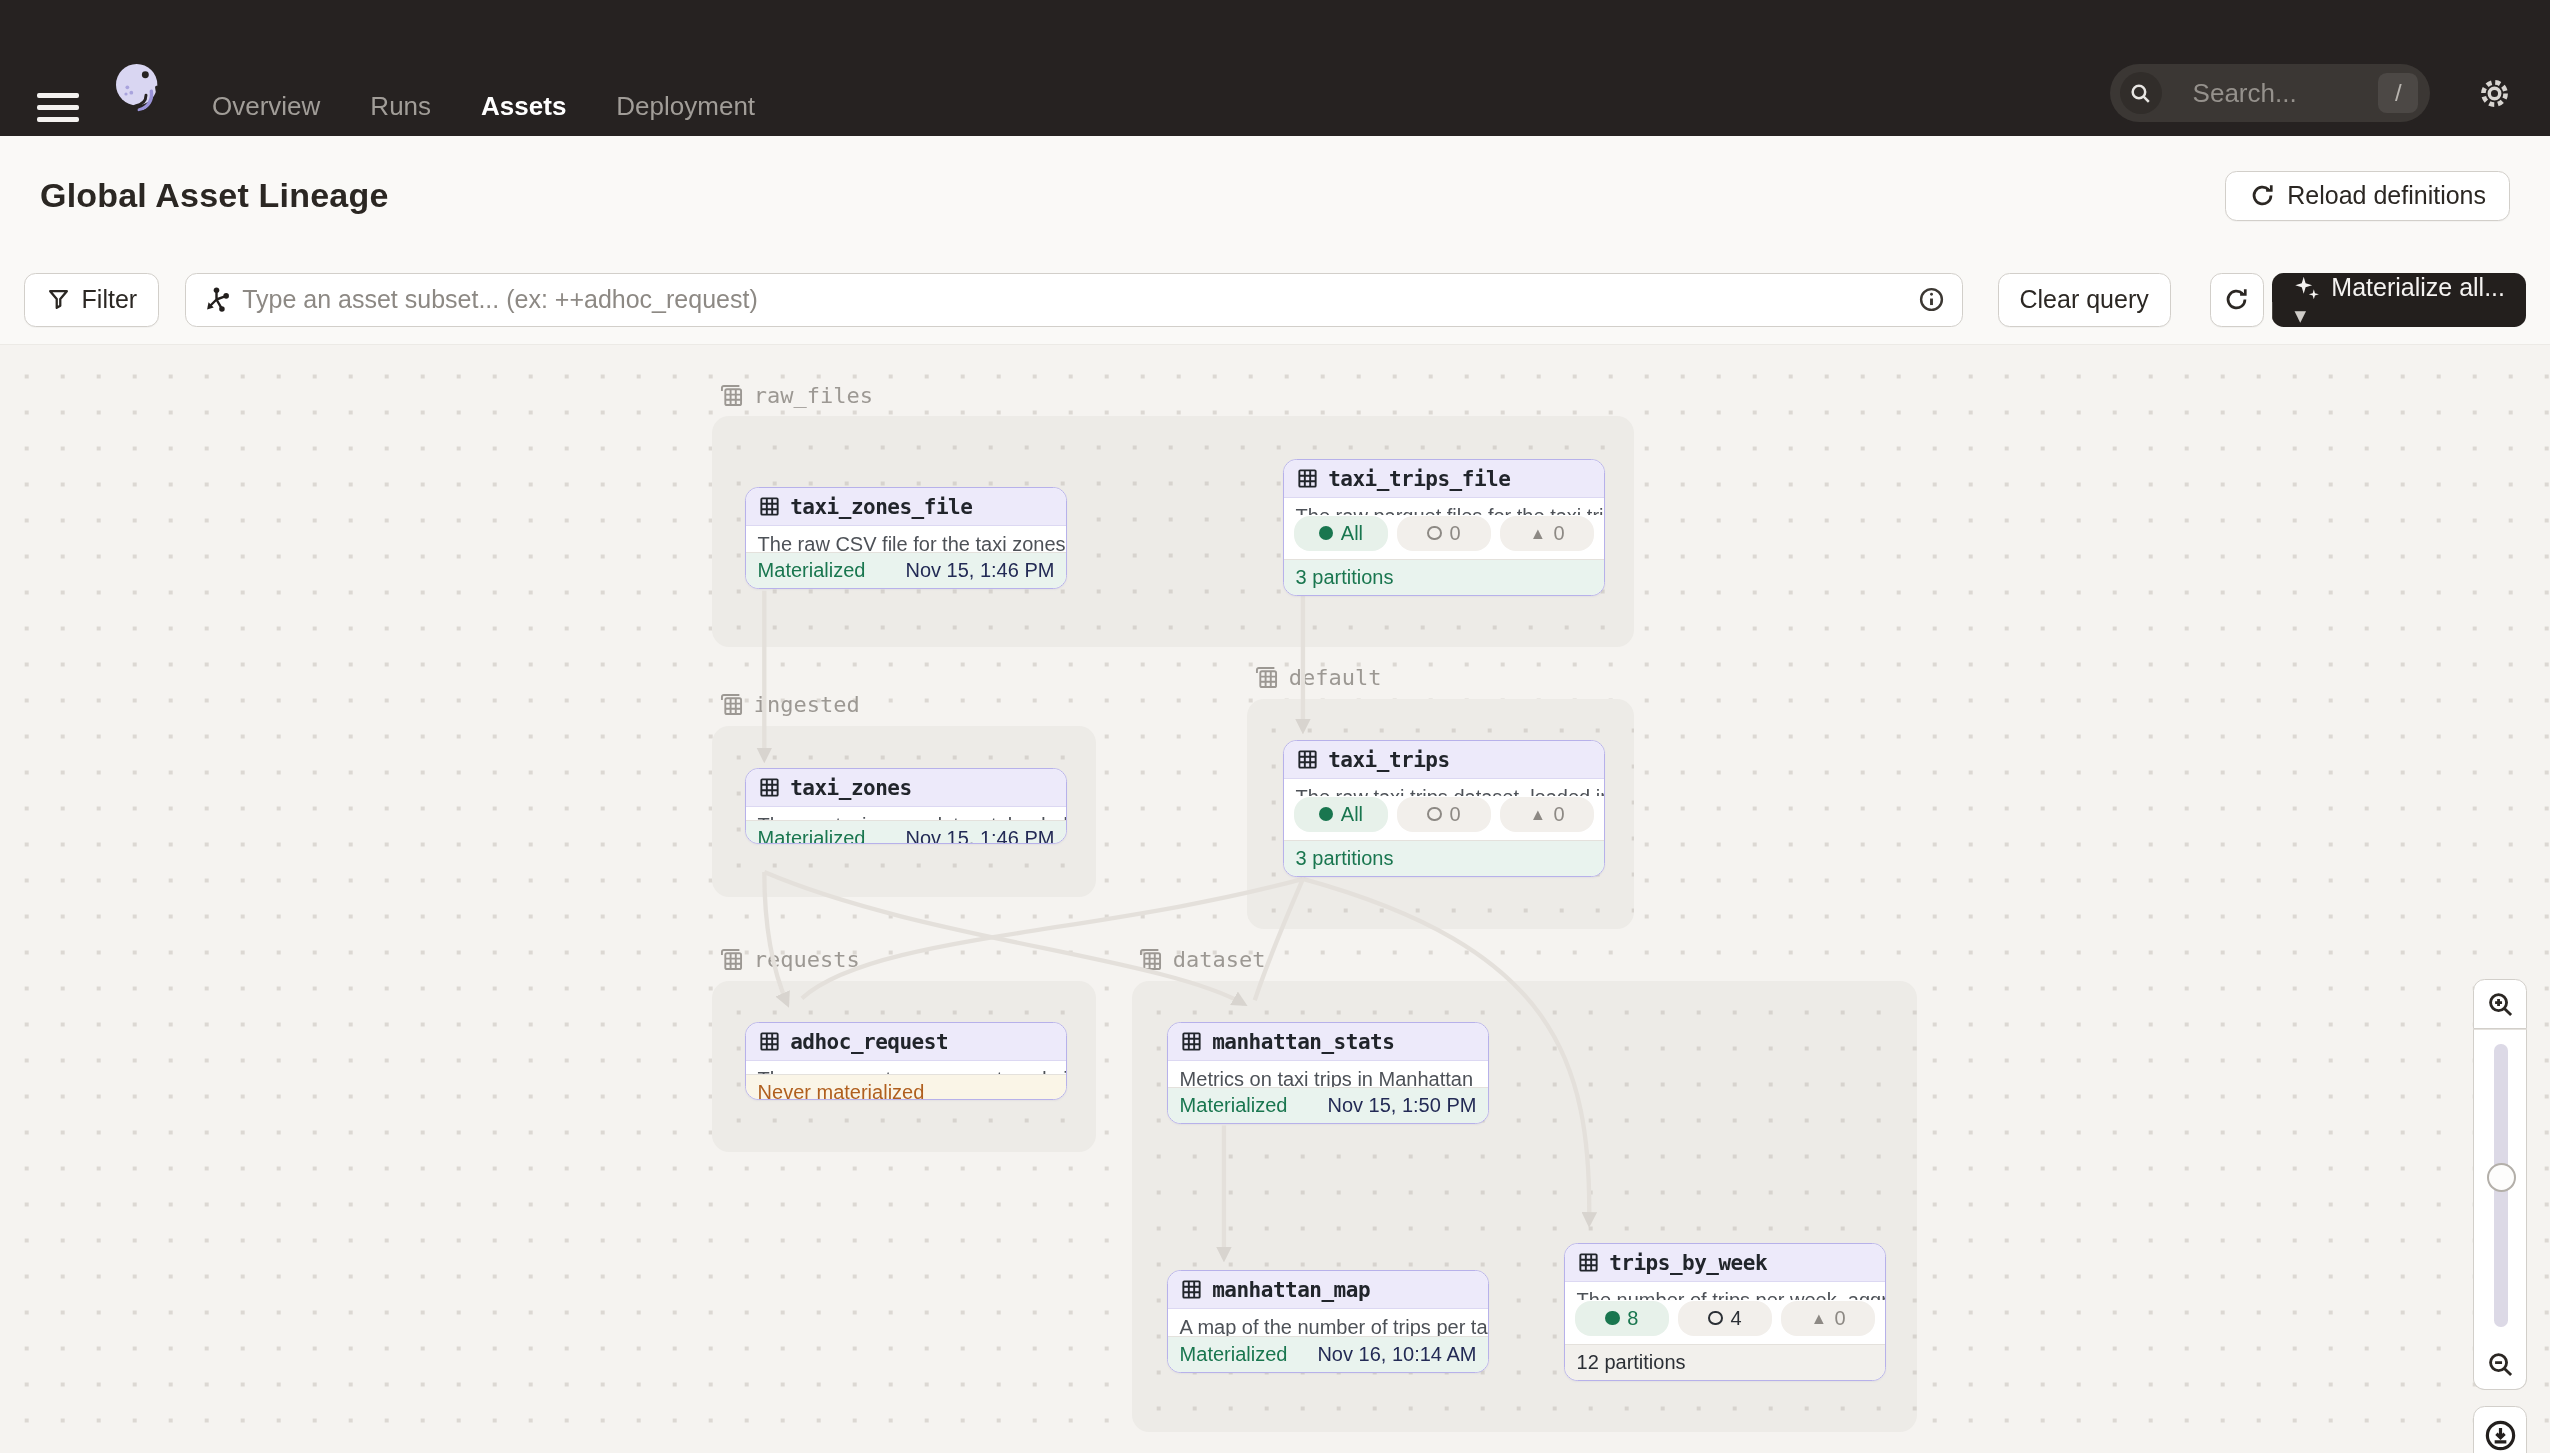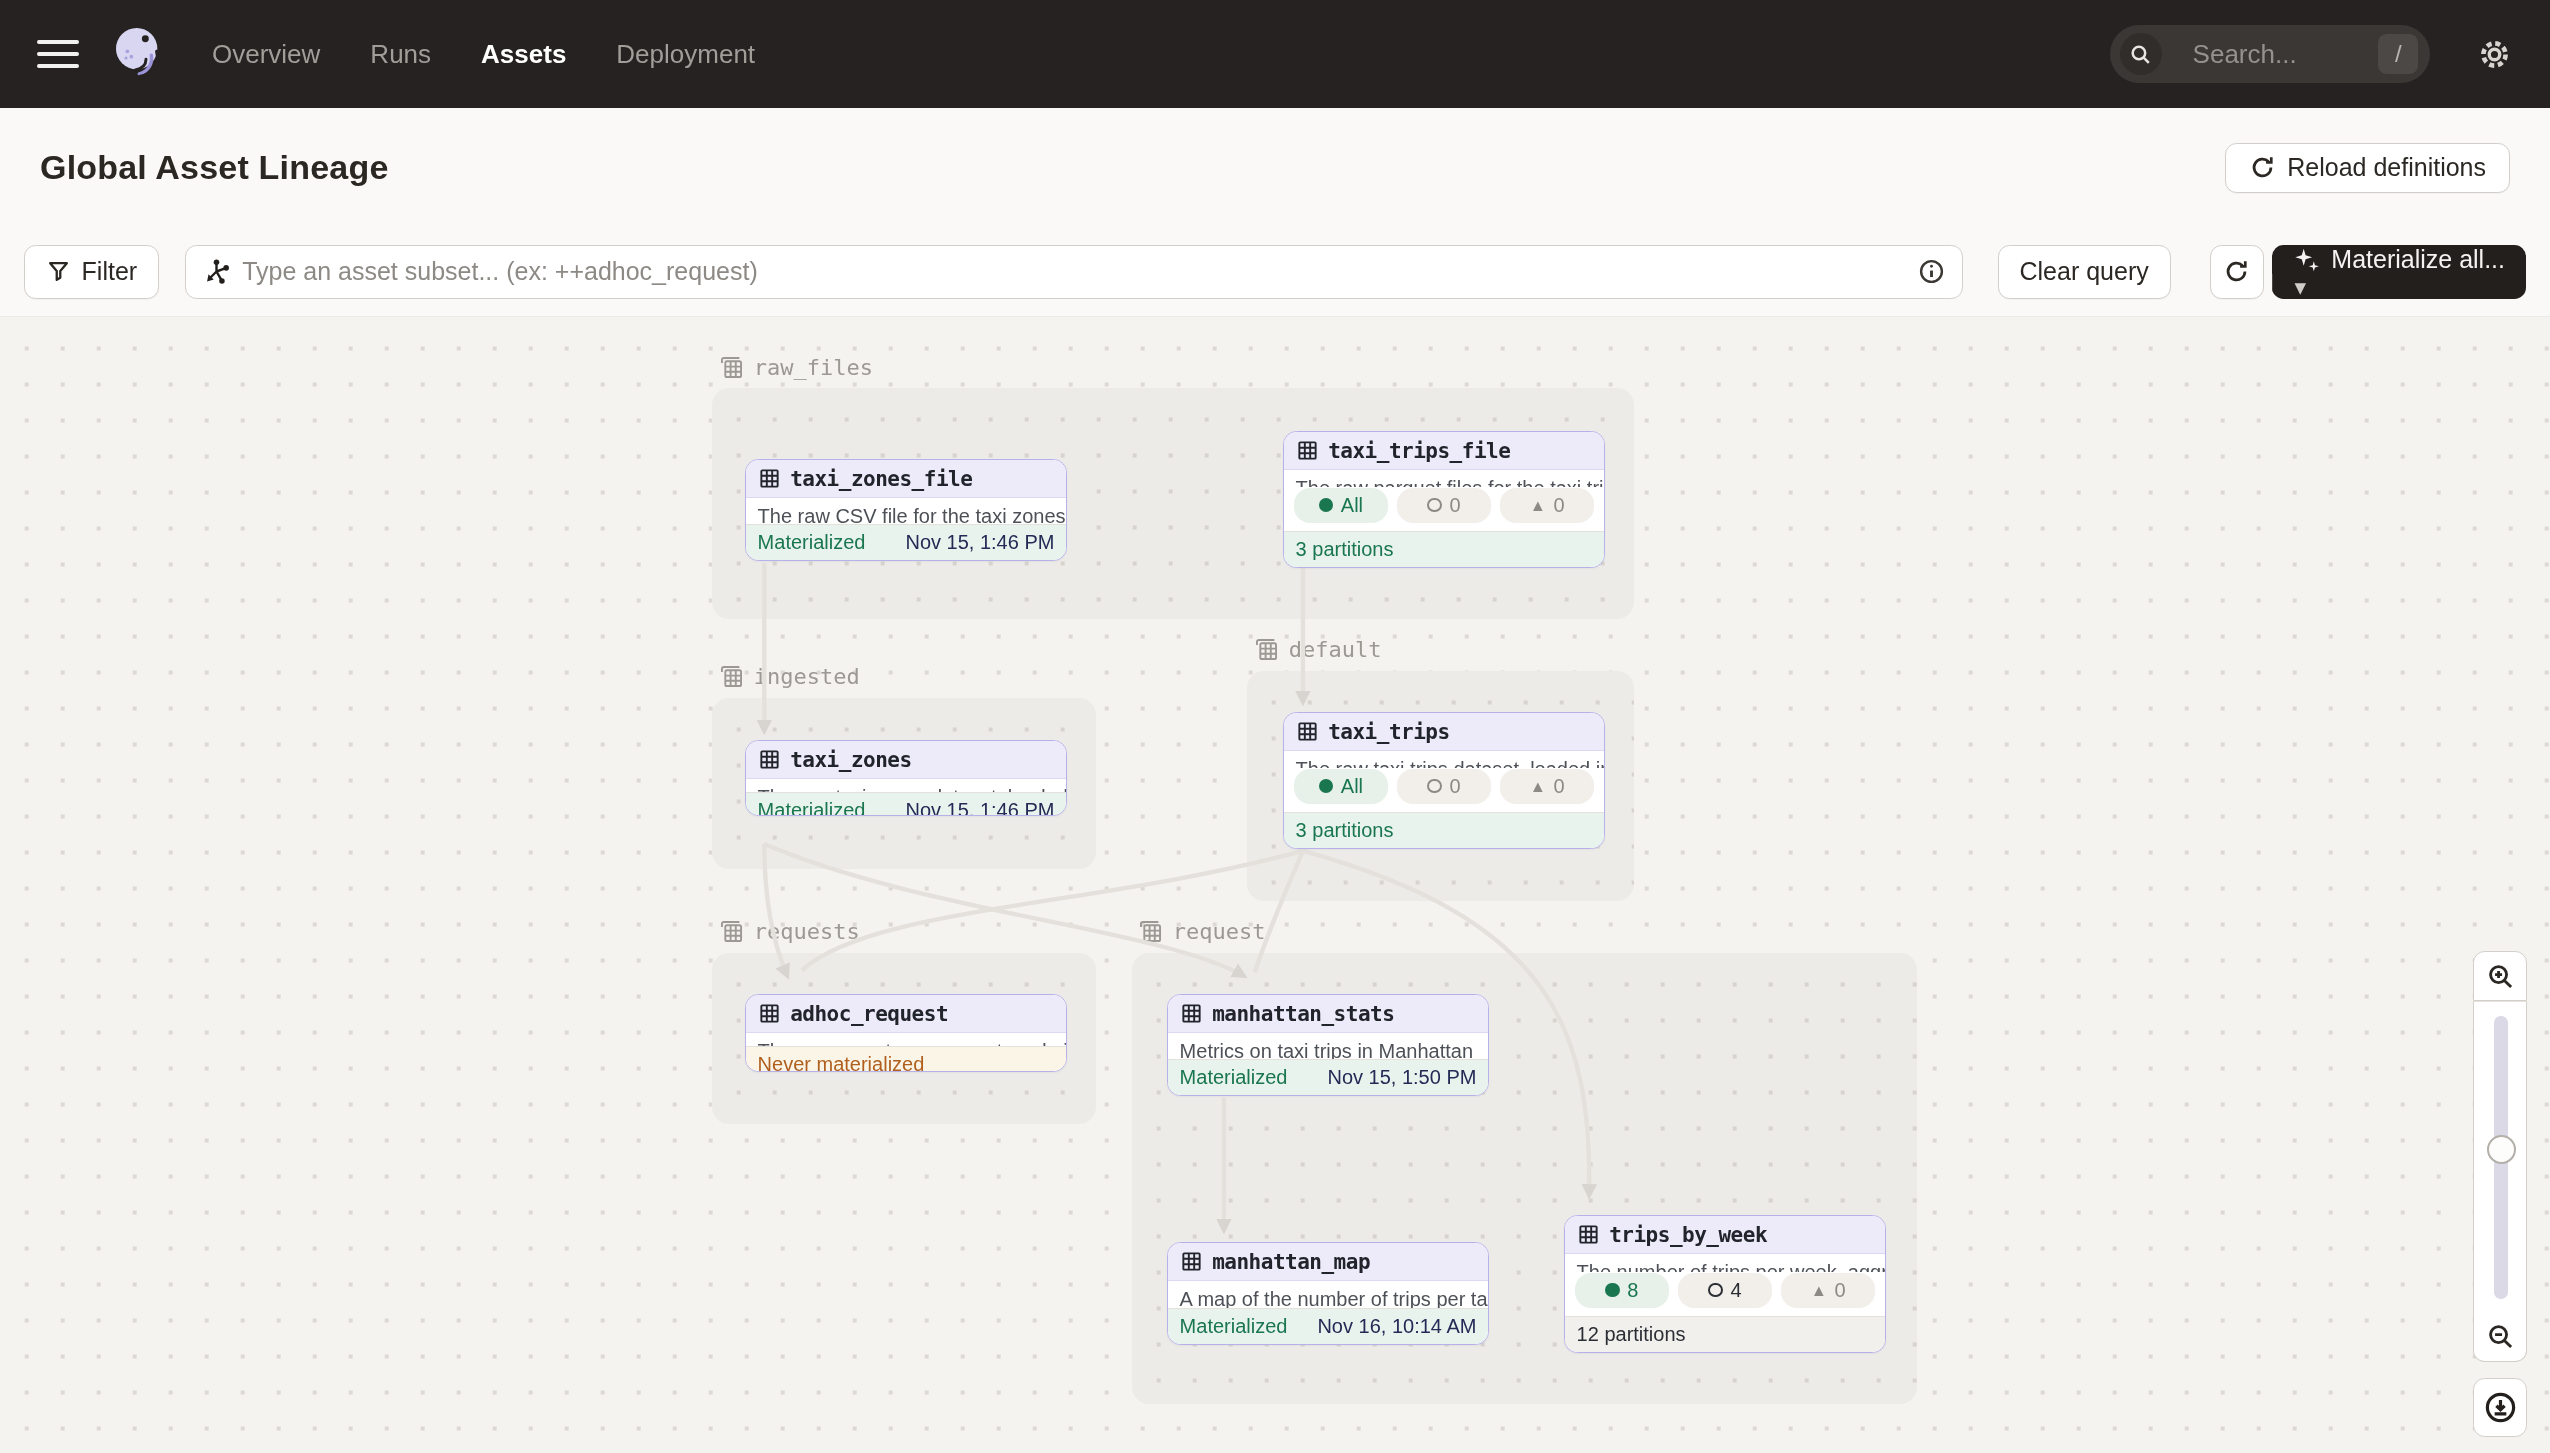--- a/index.html
+++ b/index.html
@@ -1,20 +1,20 @@
 <!DOCTYPE html>
 <html><head>
 <meta charset="utf-8">
 <style>
   * { box-sizing: border-box; margin: 0; padding: 0; }
   html,body { width:2550px; height:1453px; overflow:hidden; }
   body { font-family:"Liberation Sans", sans-serif; background:#faf9f7; color:#2b2723; }
 
   
-  .topbar { height:108px; background:#262221; display:flex; align-items:center; padding:4px 37px; }
+  .topbar { height:136px; background:#262221; display:flex; align-items:flex-end; padding:14px 37px; }
   .hamburger { width:42px; height:29px; display:flex; flex-direction:column; justify-content:space-between; cursor:pointer; margin-right:27px; }
   .hamburger span { display:block; height:4.8px; background:#f4f2f0; border-radius:1.9px; }
   .logo { width:64px; height:64px; margin-right:42px; }
   .nav-items { display:flex; gap:50px; align-items:center; }
   .nav-item { font-size:26px; color:#a19d98; cursor:pointer; }
   .nav-item.active { color:#ffffff; font-weight:700; }
   .topbar-right { margin-left:auto; display:flex; align-items:center; gap:46px; }
   .searchpill { width:320px; height:58px; background:#3b3734; border-radius:29px; display:flex; align-items:center; padding:0 11.6px 0 9.6px; }
   .searchpill .sicon { width:42px; height:42px; border-radius:50%; background:#312d2a; display:flex; align-items:center; justify-content:center; color:#e8e6e3; flex:0 0 auto; }
   .searchpill input { background:transparent; border:none; outline:none; color:#e8e6e3; font-size:26px; width:154px; margin-left:31px; }
@@ -243,21 +243,21 @@
         <path d="M6.5 11.2h14M6.5 15.8h14M11.2 6.5v14M15.8 6.5v14"></path>
       </svg>
     <span>requests</span>
   </div>
   <div class="grouplabel" style="left:1137px;top:601px">
     <svg viewBox="0 0 24 24" width="27" height="27" fill="none" stroke="currentColor" stroke-width="1.7">
         <path d="M3.5 8V5.2A1.7 1.7 0 0 1 5.2 3.5H19"></path>
         <rect x="6.5" y="6.5" width="14" height="14" rx="1.5"></rect>
         <path d="M6.5 11.2h14M6.5 15.8h14M11.2 6.5v14M15.8 6.5v14"></path>
       </svg>
-    <span>request</span>
+    <span>dataset</span>
   </div>
 
   <svg class="edges" width="2550" height="1138" viewBox="0 0 2646 1181">
     <defs>
       <marker id="arrow" viewBox="0 0 10 10" refX="7.5" refY="5" markerWidth="3.6" markerHeight="3.6" orient="auto-start-reverse">
         <path d="M0 0 L10 5 L0 10 z" fill="#d8d4cf"></path>
       </marker>
     </defs>
     <g fill="none" stroke="#e4e0db" stroke-width="4.5">
       <path d="M793,255 L793,430" marker-end="url(#arrow)"></path>

